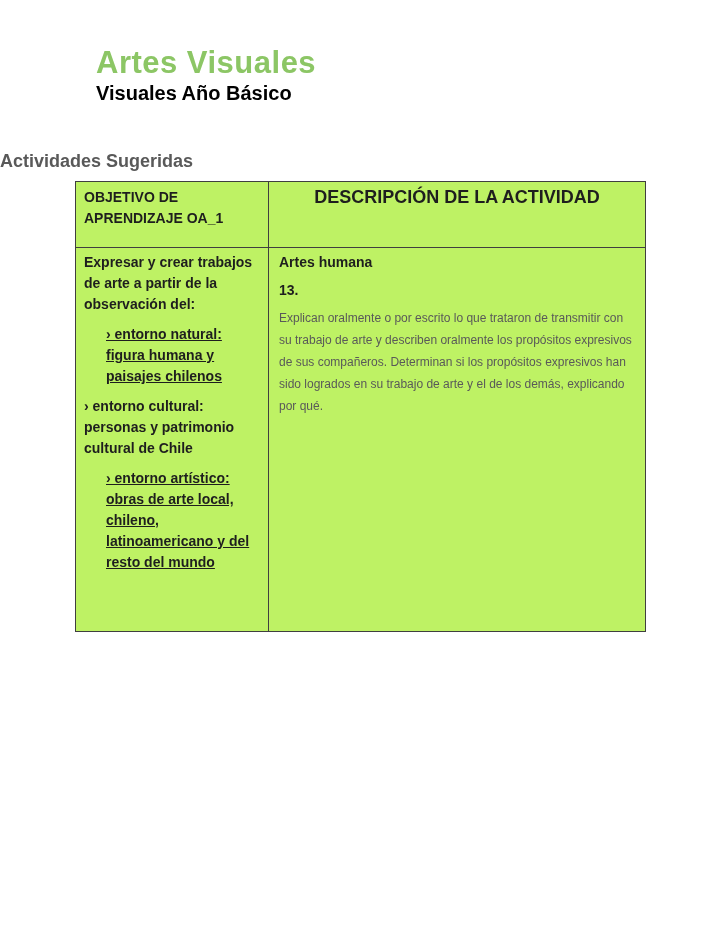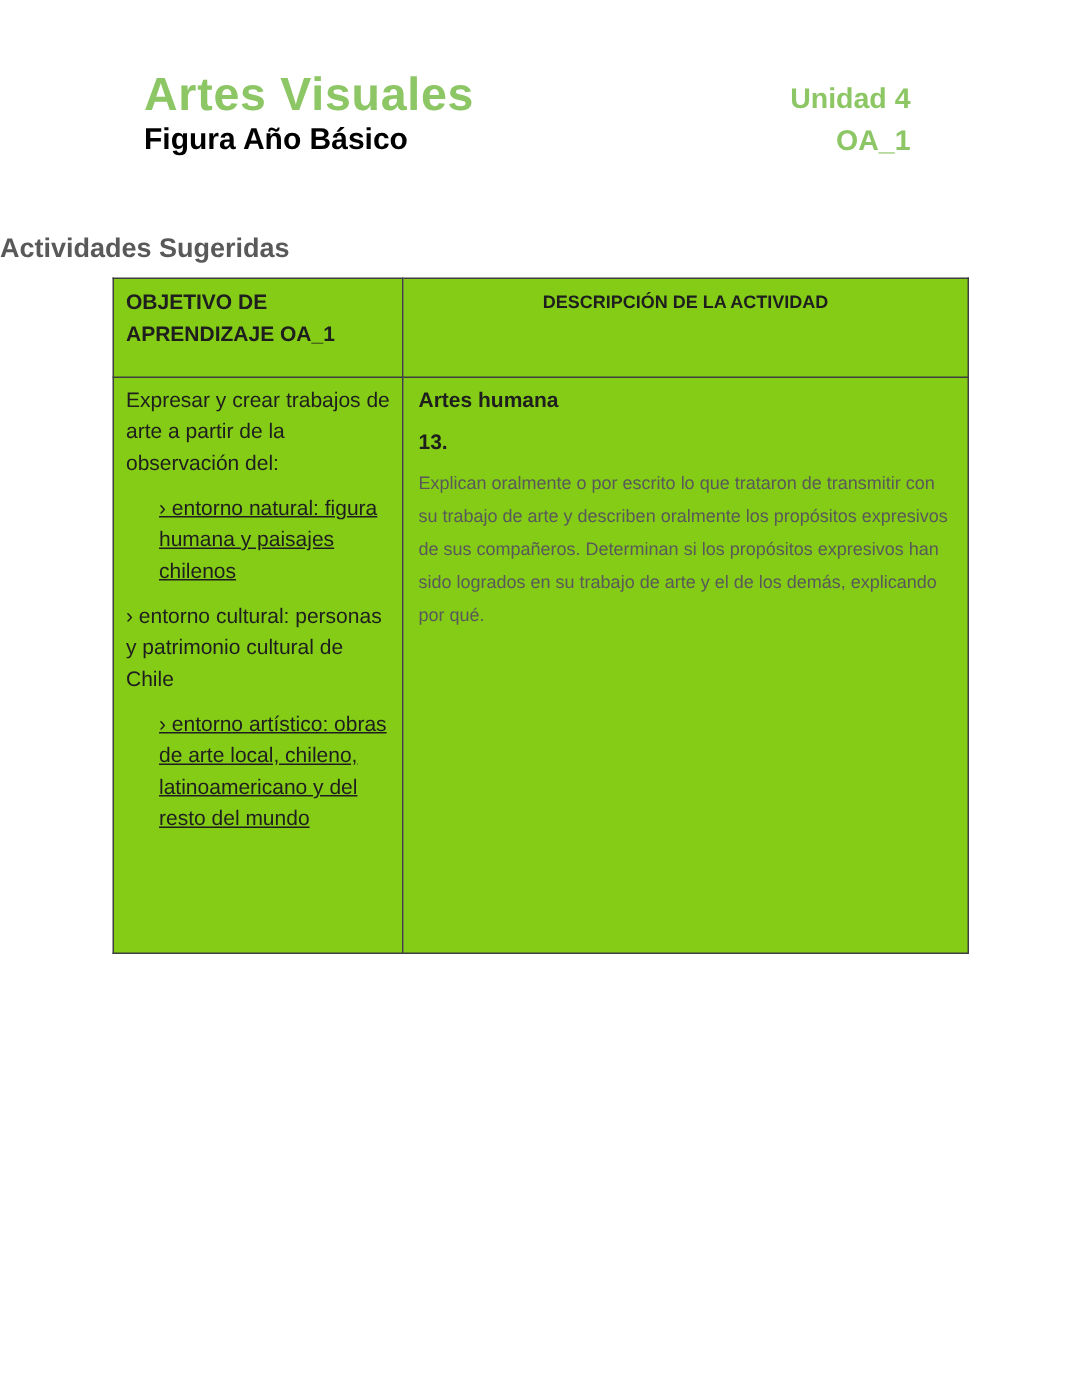--- a/index.html
+++ b/index.html
@@ -57,55 +57,55 @@
   
   table.activities {
     margin: 8px 0 0 75px;
     width: 570px;
     border-collapse: collapse;
     table-layout: fixed;
   }
   table.activities th, table.activities td {
     border: 1.5px solid #3f3f3f;
     vertical-align: top;
-    background: #84cc16;
+    background: #bef264;
   }
   col.c1 { width: 193px; }
   col.c2 { width: 377px; }
   th.col1-header {
     text-align: left;
     font-size: 14px;
     line-height: 21px;
     font-weight: bold;
     color: #1e1e1e;
     padding: 5px 8px 18px 8px;
     height: 51px;
   }
   th.col2-header {
     text-align: center;
-    font-size: 12px;
+    font-size: 18px;
     line-height: 21px;
     font-weight: bold;
     color: #1e1e1e;
     padding: 5px 8px;
     height: 51px;
     vertical-align: top;
   }
   td.objective-cell {
     height: 384px;
     padding: 4px 8px;
   }
   td.activity-cell {
     height: 384px;
     padding: 4px 10px;
   }
   .obj-text {
     font-size: 14px;
     line-height: 21px;
-    font-weight: normal;
+    font-weight: bold;
     color: #1e1e1e;
     margin: 0 0 9px 0;
   }
   .obj-text.underlined { text-decoration: underline; margin-left: 22px; }
   .activity-title {
     font-size: 14px;
     line-height: 21px;
     font-weight: bold;
     color: #1e1e1e;
     margin: 0 0 7px 0;
@@ -126,25 +126,21 @@
   }
 </style>
 </head>
 <body>
 
 <div class="page">
 
   <div class="doc-header">
     <div class="header-left">
       <div class="doc-title">Artes Visuales</div>
-      <div class="doc-subtitle">Figura Año Básico</div>
-    </div>
-    <div class="header-right">
-      <div class="unit-label">Unidad 4</div>
-      <div class="oa-label">OA_1</div>
+      <div class="doc-subtitle">Visuales Año Básico</div>
     </div>
   </div>
 
   <div class="section-title">Actividades Sugeridas</div>
 
   <table class="activities">
     <colgroup>
         <col class="c1">
         <col class="c2">
       </colgroup>

